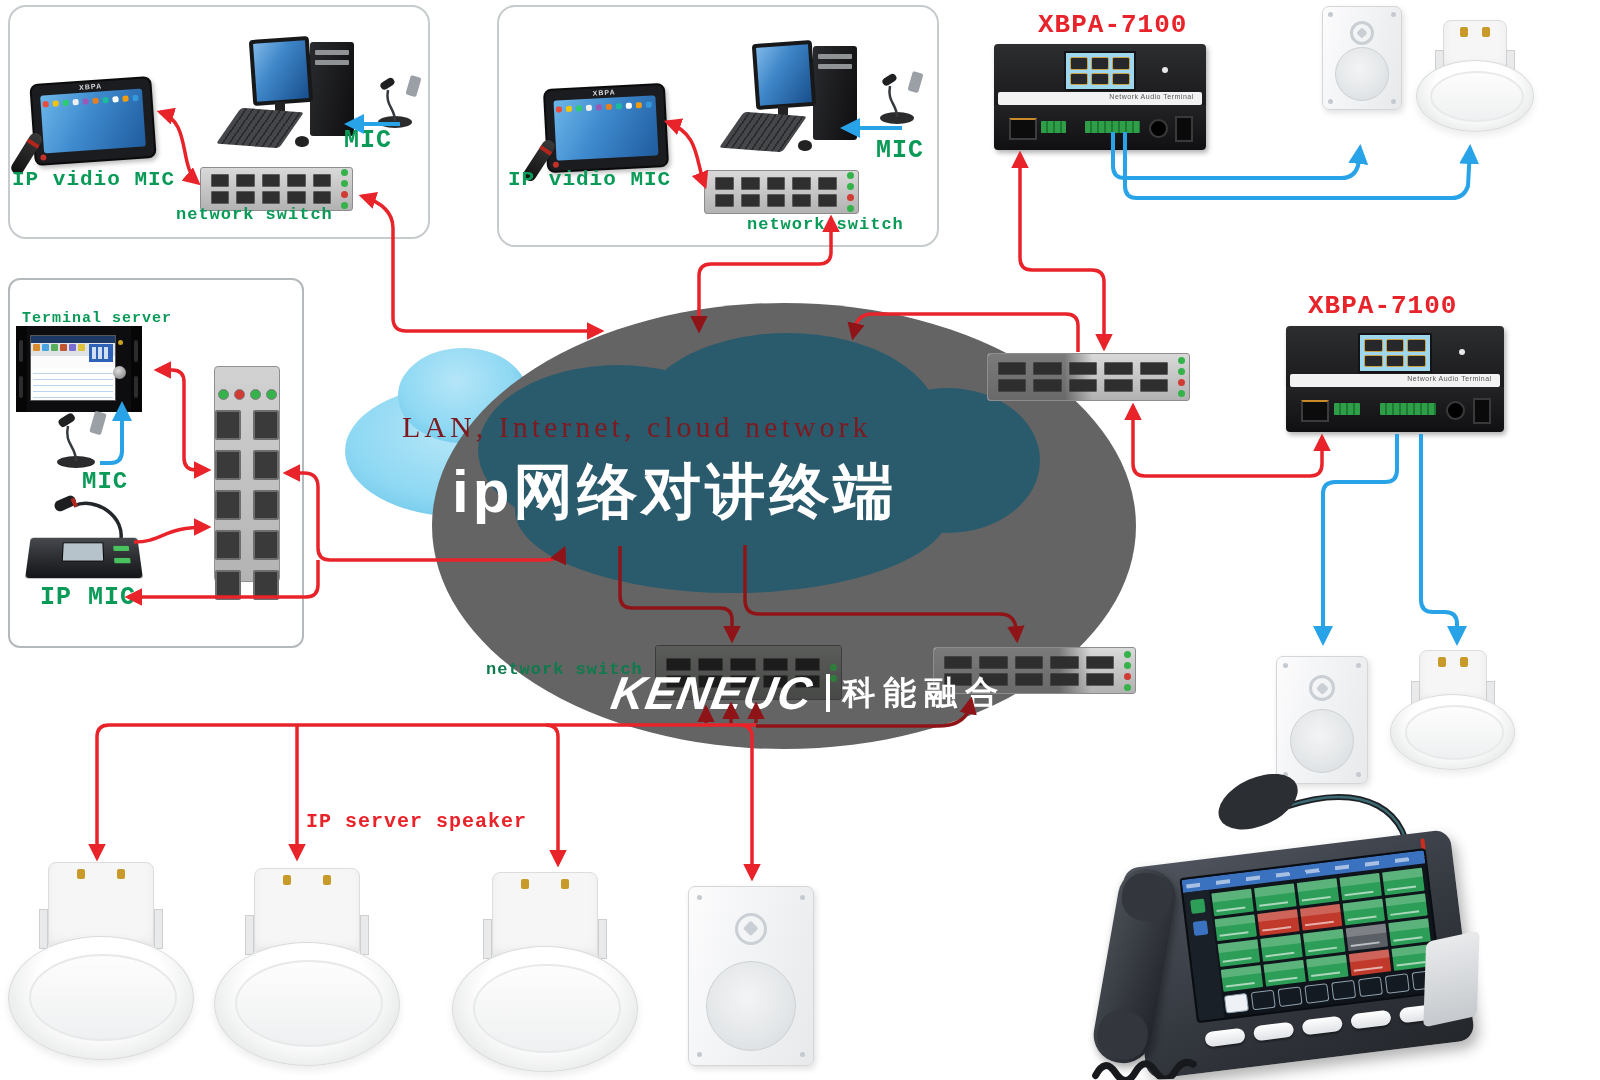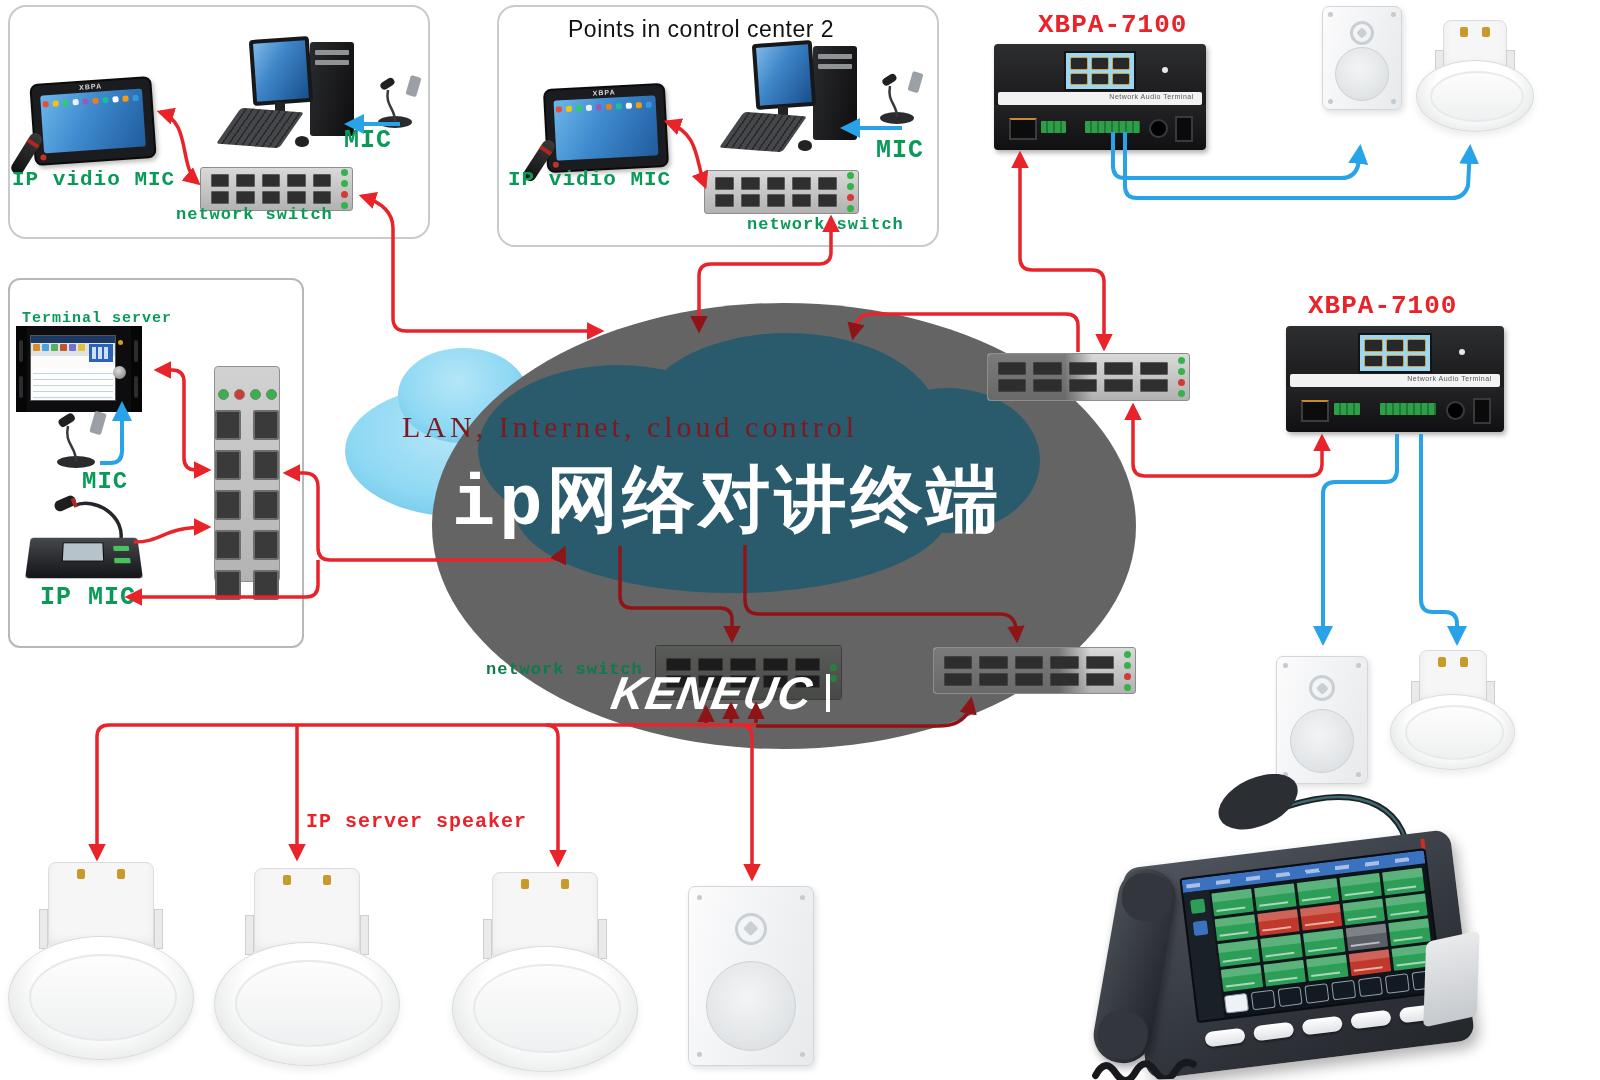--- a/index.html
+++ b/index.html
@@ -21,21 +21,21 @@
   
   .glabel{font-family:var(--mono);color:var(--green);font-weight:bold;letter-spacing:1px;white-space:nowrap;}
   .rlabel{font-family:var(--mono);color:var(--red);font-weight:bold;letter-spacing:1px;white-space:nowrap;}
 
   
   .bluecloud{background:radial-gradient(ellipse at 45% 35%,#b5e6f8 0%,#8ed8f3 55%,#54b9e4 100%);
              border-radius:50%;}
   .grayell{background:#646464;border-radius:50%;}
   .teal{background:#2a5b6d;border-radius:50%;}
   .lan-label{font-family:var(--serif);color:#7d1a20;font-size:30px;letter-spacing:4px;white-space:nowrap;}
-  .big-title{color:#fff;font-family:Liberation Mono, monospace;font-weight:800;font-size:72px;
+  .big-title{color:#fff;font-family:Liberation Sans, sans-serif;font-weight:800;font-size:60px;
              letter-spacing:4px;white-space:nowrap;}
 
   
   .hswitch{background:linear-gradient(#d9d9d9,#b2b2b2);border:1px solid #8d8d8d;border-radius:3px;
            display:flex;align-items:center;padding:0 4px;box-sizing:border-box;}
   .hswitch .ports{flex:1;display:grid;grid-template-rows:1fr 1fr;grid-auto-flow:column;gap:4px 7px;padding:5px 6px;}
   .hswitch .port{background:#2f2f2f;border:1px solid #5d5d5d;border-radius:1px;min-height:11px;}
   .ledcol{display:flex;flex-direction:column;gap:4px;margin-left:4px;}
   .led{width:7px;height:7px;border-radius:50%;}
   .led.g{background:#35b24a;} .led.r{background:#d03b34;}
@@ -174,21 +174,21 @@
 
 <div id="stage">
 
   <div class="abs bluecloud z5" style="left:345px;top:385px;width:235px;height:132px;"></div>
   <div class="abs bluecloud z5" style="left:398px;top:348px;width:130px;height:95px;"></div>
   <div class="abs grayell z5" style="left:432px;top:303px;width:704px;height:446px;"></div>
   <div class="abs teal z6" style="left:478px;top:365px;width:280px;height:170px;"></div>
   <div class="abs teal z6" style="left:635px;top:333px;width:305px;height:182px;"></div>
   <div class="abs teal z6" style="left:855px;top:388px;width:185px;height:145px;"></div>
   <div class="abs teal z6" style="left:515px;top:428px;width:435px;height:165px;"></div>
-  <div class="abs lan-label z7" style="left:402px;top:410px;">LAN, Internet, cloud control</div>
+  <div class="abs lan-label z7" style="left:402px;top:410px;">LAN, Internet, cloud network</div>
   <div class="abs big-title z7" style="left:452px;top:452px;">ip网络对讲终端</div>
 
   <div class="abs hswitch shade-l45 z8" style="left:987px;top:353px;width:203px;height:48px;">
     <div class="ports">
         <span class="port"></span>
         <span class="port"></span>
         <span class="port"></span>
         <span class="port"></span>
         <span class="port"></span>
         <span class="port"></span>
@@ -240,20 +240,21 @@
         <span class="led g"></span>
         <span class="led r"></span>
         <span class="led g"></span>
       </div>
   </div>
   <div class="abs glabel z9" style="left:486px;top:660px;font-size:17px;color:var(--green-dk);">network switch</div>
 
   <div class="abs logo z9" style="left:612px;top:666px;">
     <span class="logo-en">KENEUC</span>
     <span class="logo-bar"></span>
+    <span class="logo-cn">科能融合</span>
   </div>
 
   <div class="abs panel z5" style="left:8px;top:5px;width:418px;height:230px;"></div>
 
   <div class="abs tab z6" style="left:32px;top:80px;width:118px;height:78px;transform:rotate(-4deg);">
     <div class="tab-brand">XBPA</div>
     <div class="tab-scr"><span class="icon-dot" style="background: rgb(231, 76, 60);"></span><span class="icon-dot" style="background: rgb(241, 196, 15);"></span><span class="icon-dot" style="background: rgb(46, 204, 113);"></span><span class="icon-dot" style="background: rgb(236, 240, 241);"></span><span class="icon-dot" style="background: rgb(155, 89, 182);"></span><span class="icon-dot" style="background: rgb(230, 126, 34);"></span><span class="icon-dot" style="background: rgb(26, 188, 156);"></span><span class="icon-dot" style="background: rgb(255, 255, 255);"></span><span class="icon-dot" style="background: rgb(243, 156, 18);"></span><span class="icon-dot" style="background: rgb(52, 152, 219);"></span></div>
     <div class="tab-btn"></div>
     <div class="tab-mic" style="left:-16px;bottom:-12px;"></div>
   </div>
@@ -299,21 +300,20 @@
         <span class="led r"></span>
         <span class="led g"></span>
       </div>
   </div>
 
   <div class="abs glabel z6" style="left:12px;top:168px;font-size:21px;">IP vidio MIC</div>
   <div class="abs glabel z6" style="left:344px;top:126px;font-size:25px;">MIC</div>
   <div class="abs glabel z6" style="left:176px;top:205px;font-size:17px;">network switch</div>
 
   <div class="abs panel z5" style="left:497px;top:5px;width:438px;height:238px;"></div>
-  <div class="abs panel-title z6" style="left:568px;top:16px;">Points in control center 2</div>
 
   <div class="abs tab z6" style="left:545px;top:86px;width:118px;height:80px;transform:rotate(-3deg);">
     <div class="tab-brand">XBPA</div>
     <div class="tab-scr"><span class="icon-dot" style="background: rgb(231, 76, 60);"></span><span class="icon-dot" style="background: rgb(241, 196, 15);"></span><span class="icon-dot" style="background: rgb(46, 204, 113);"></span><span class="icon-dot" style="background: rgb(236, 240, 241);"></span><span class="icon-dot" style="background: rgb(155, 89, 182);"></span><span class="icon-dot" style="background: rgb(230, 126, 34);"></span><span class="icon-dot" style="background: rgb(26, 188, 156);"></span><span class="icon-dot" style="background: rgb(255, 255, 255);"></span><span class="icon-dot" style="background: rgb(243, 156, 18);"></span><span class="icon-dot" style="background: rgb(52, 152, 219);"></span></div>
     <div class="tab-btn"></div>
     <div class="tab-mic" style="left:-16px;bottom:-12px;"></div>
   </div>
 
   <div class="abs z6" style="left:728px;top:40px;width:135px;height:120px;">
     <div class="tower" style="left:85px;top:6px;width:44px;height:94px;">

